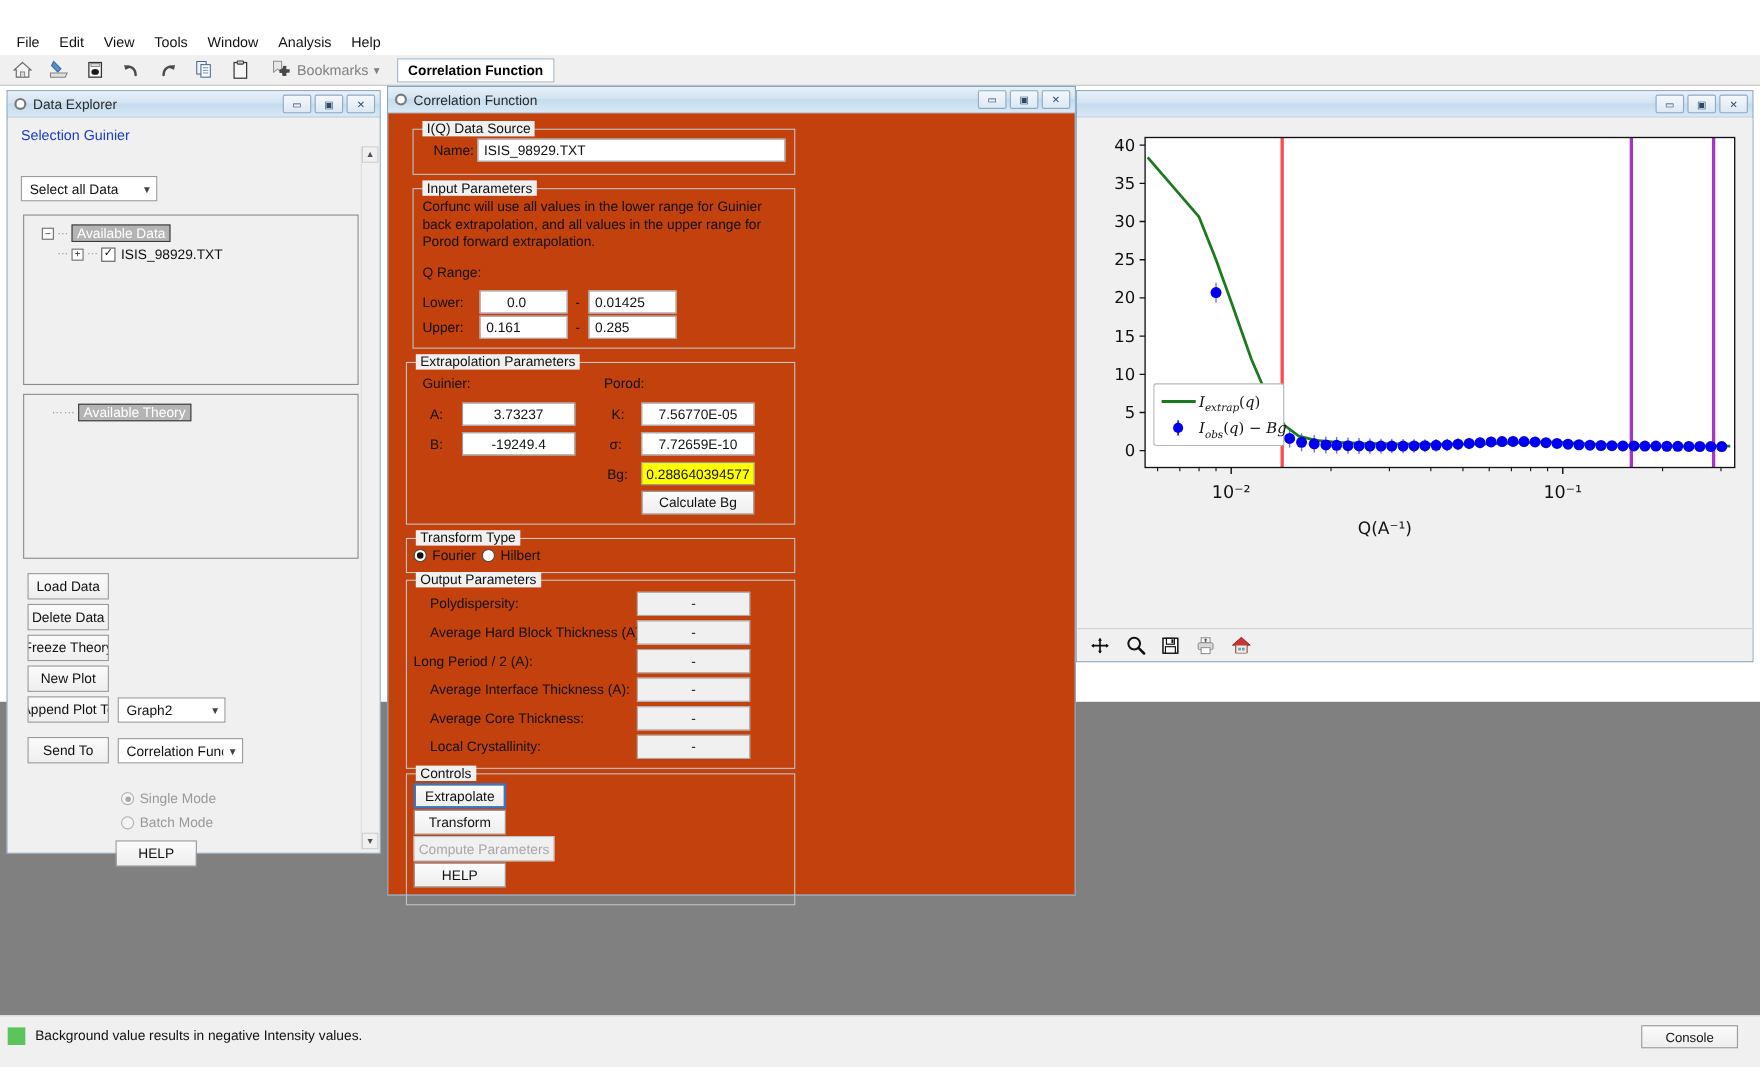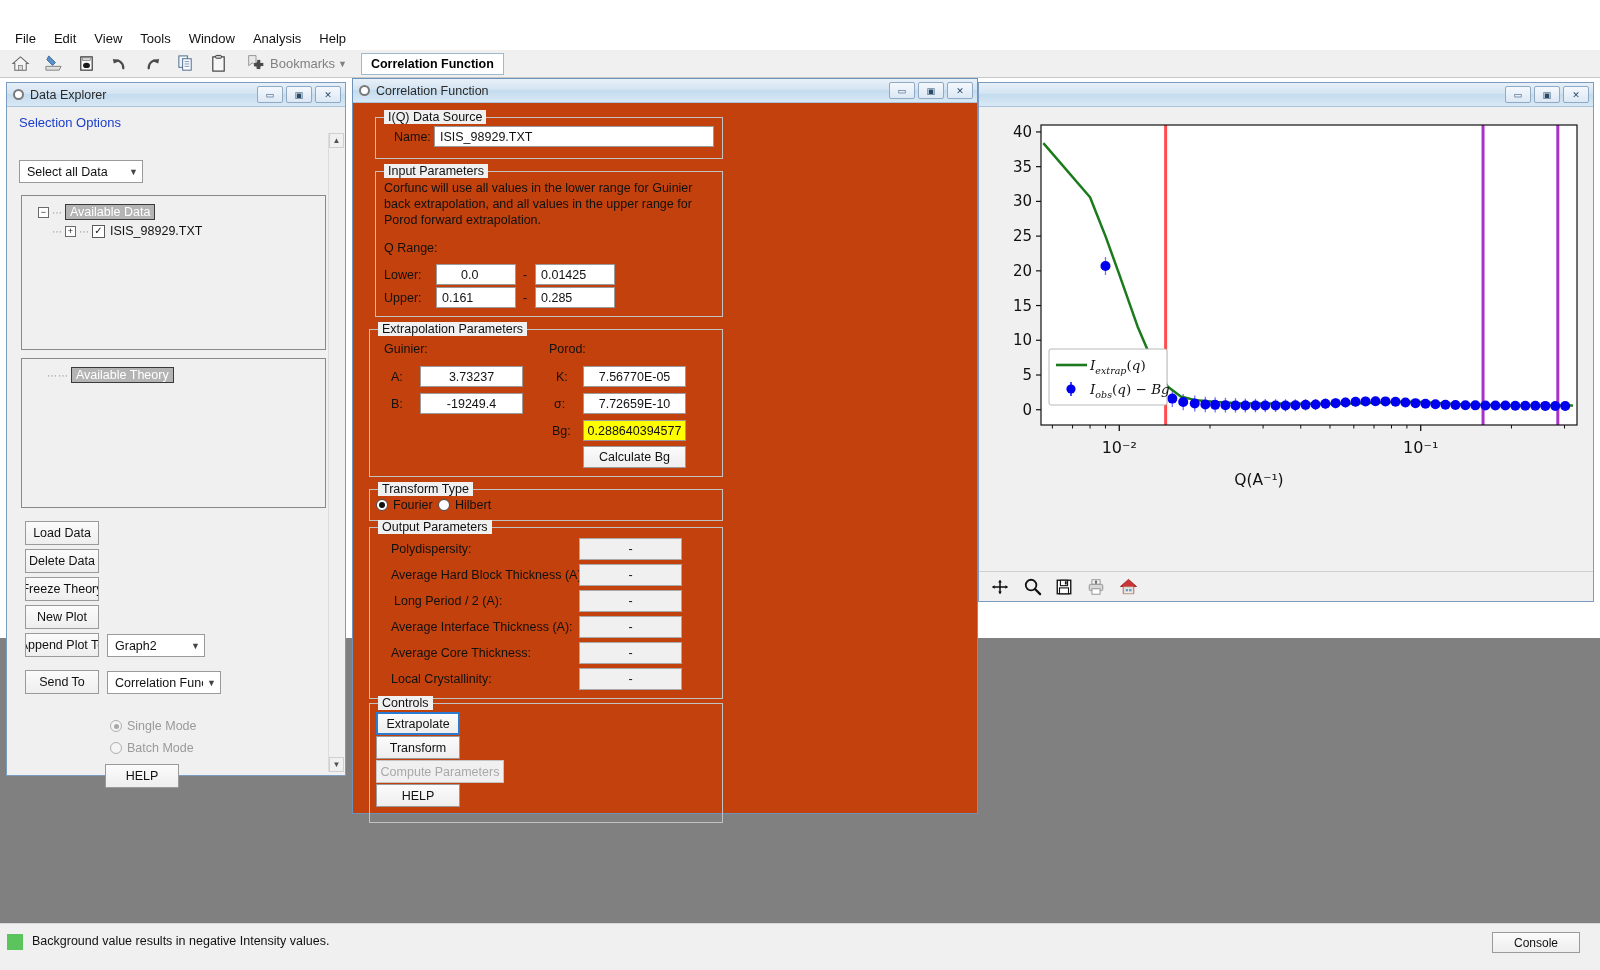--- a/index.html
+++ b/index.html
@@ -282,21 +282,21 @@
     <div class="mdi-title">
       <div class="circ-icon" style="width:11px;height:11px;border-width:2px;"></div>
       <div class="mdi-title-txt">Data Explorer</div>
       <div class="mdi-btns">
         <div class="mdi-btn">▭</div>
         <div class="mdi-btn">▣</div>
         <div class="mdi-btn">✕</div>
       </div>
     </div>
     <div class="de-body">
-      <div class="sel-opts">Selection Options</div>
+      <div class="sel-opts">Selection Guinier</div>
 
       <div class="combo" style="position:absolute;left:12px;top:53px;width:124px;">
         <span class="cv">Select all Data</span>
         <span class="carat">▼</span>
       </div>
 
       <div class="treebox" style="position:absolute;left:14px;top:88px;width:305px;height:155px;">
         <div class="tree-row" style="margin:8px 0 0 16px;">
           <span class="pm">−</span>
           <span class="dots">⋯</span>
@@ -416,21 +416,21 @@
 
       <div class="grp" style="left:16px;top:424px;width:354px;height:172px;">
         <span class="grp-lbl">Output Parameters</span>
 
         <span class="lbl" style="position:absolute;left:21px;top:14px;text-align:center;">Polydispersity:</span>
         <div class="tfield ctr gray" style="position:absolute;left:209px;top:10px;width:103px;height:22px;">-</div>
 
         <span class="lbl" style="position:absolute;left:21px;top:40px;">Average Hard Block Thickness (A):</span>
         <div class="tfield ctr gray" style="position:absolute;left:209px;top:36px;width:103px;height:22px;">-</div>
 
-        <span class="lbl" style="position:absolute;left:24px;top:66px;">Long Period / 2 (A):</span>
+        <span class="lbl" style="position:absolute;left:6px;top:66px;">Long Period / 2 (A):</span>
         <div class="tfield ctr gray" style="position:absolute;left:209px;top:62px;width:103px;height:22px;">-</div>
 
         <span class="lbl" style="position:absolute;left:21px;top:92px;">Average Interface Thickness (A):</span>
         <div class="tfield ctr gray" style="position:absolute;left:209px;top:88px;width:103px;height:22px;">-</div>
 
         <span class="lbl" style="position:absolute;left:21px;top:118px;">Average Core Thickness:</span>
         <div class="tfield ctr gray" style="position:absolute;left:209px;top:114px;width:103px;height:22px;">-</div>
 
         <span class="lbl" style="position:absolute;left:21px;top:144px;">Local Crystallinity:</span>
         <div class="tfield ctr gray" style="position:absolute;left:209px;top:140px;width:103px;height:22px;">-</div>

